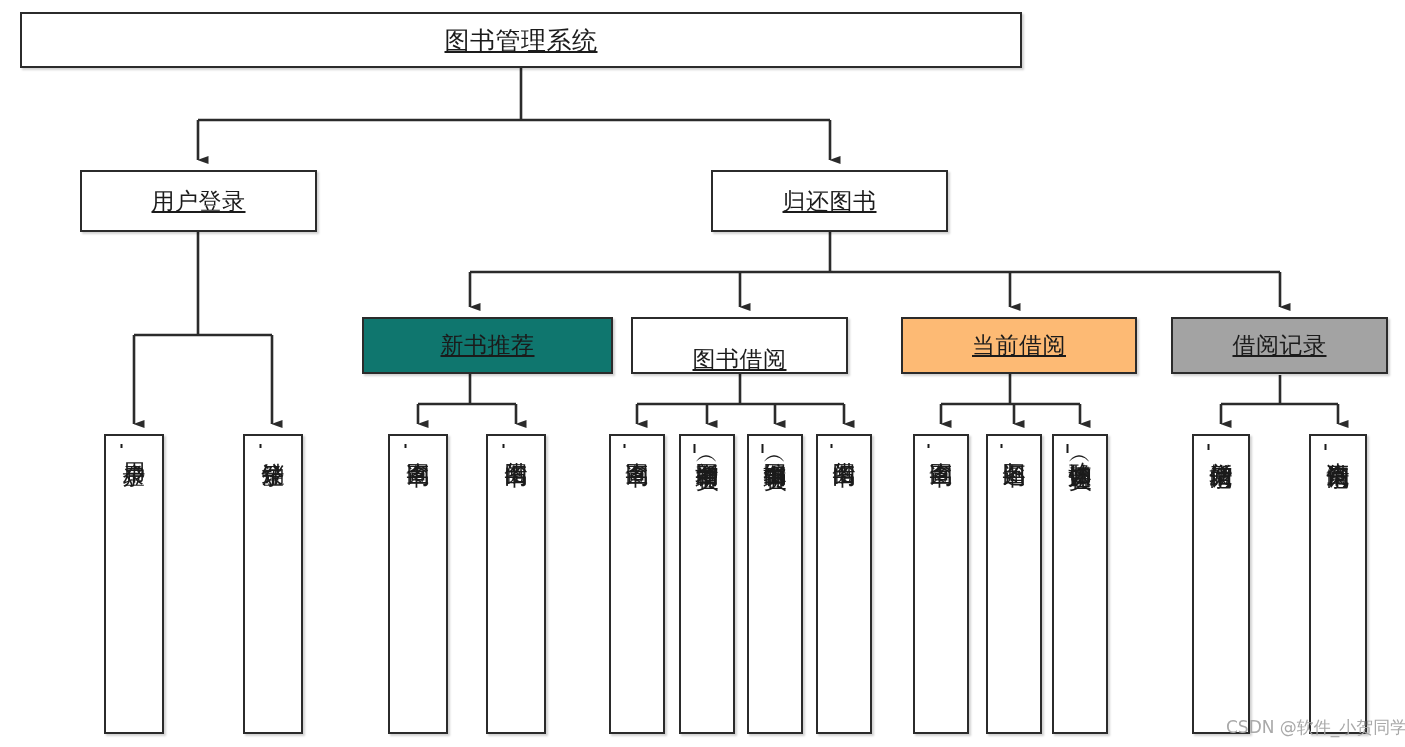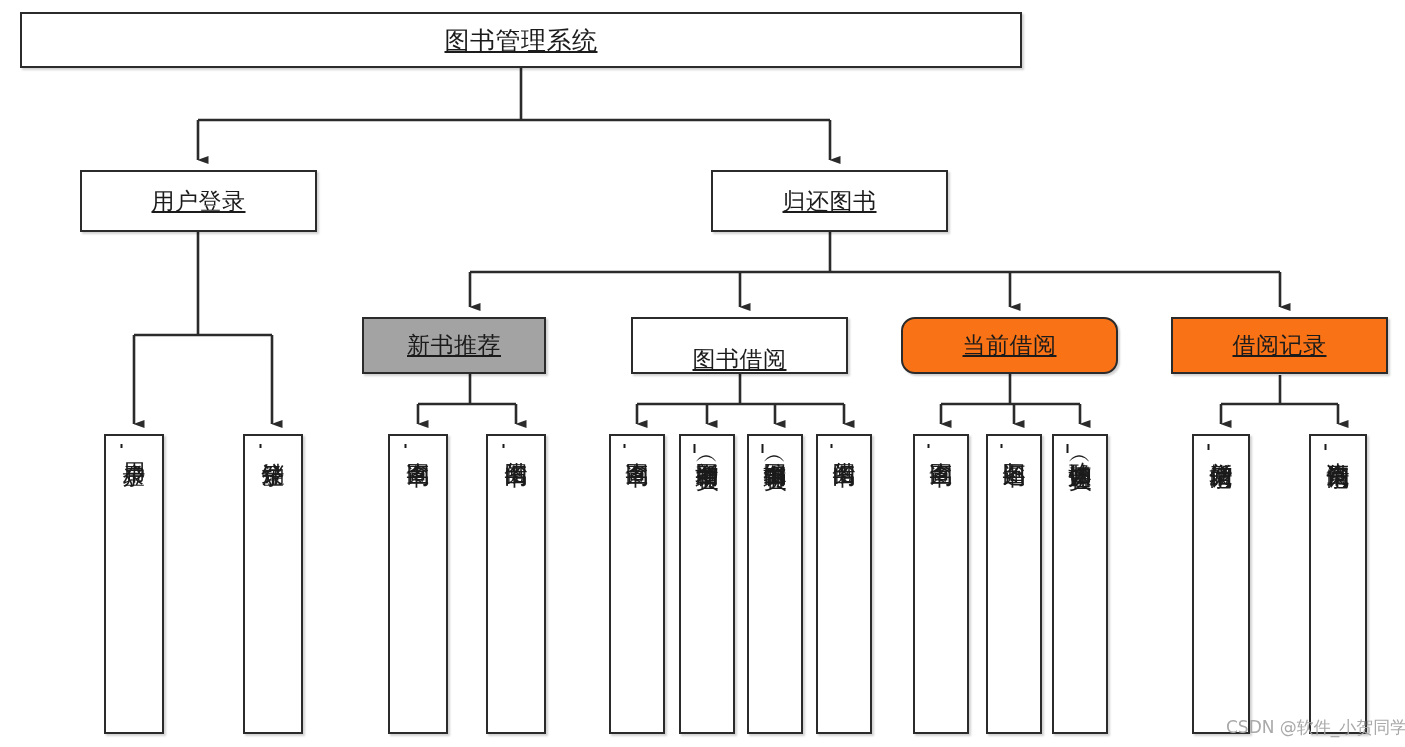--- a/index.html
+++ b/index.html
@@ -131,30 +131,30 @@
     <span class="node-label" style="color: rgb(27, 27, 27);">图书管理系统</span>
   </div>
 
   <div class="node horizontal" style="left: 80px; top: 170px; width: 237px; height: 62px; border-color: rgb(43, 43, 43); background: rgb(255, 255, 255);">
     <span class="node-label" style="color: rgb(27, 27, 27);">用户登录</span>
   </div>
   <div class="node horizontal" style="left: 711px; top: 170px; width: 237px; height: 62px; border-color: rgb(43, 43, 43); background: rgb(255, 255, 255);">
     <span class="node-label" style="color: rgb(27, 27, 27);">归还图书</span>
   </div>
 
-  <div class="node horizontal" style="left: 362px; top: 317px; width: 184px; height: 57px; border-color: rgb(43, 43, 43); background: #a3a3a3;">
+  <div class="node horizontal" style="left: 362px; top: 317px; width: 251px; height: 57px; border-color: rgb(43, 43, 43); background: #0f766e;">
     <span class="node-label" style="color: rgb(27, 27, 27);">新书推荐</span>
   </div>
   <div class="node horizontal" style="left: 631px; top: 317px; width: 217px; height: 57px; border-color: rgb(43, 43, 43); background: rgb(255, 255, 255);">
     <span class="node-label" style="color: rgb(27, 27, 27); margin-top: 28px;">图书借阅</span>
   </div>
-  <div class="node horizontal" style="left: 901px; top: 317px; width: 217px; height: 57px; border-color: rgb(43, 43, 43); background: #f97316; border-radius: 14px;">
+  <div class="node horizontal" style="left: 901px; top: 317px; width: 236px; height: 57px; border-color: rgb(43, 43, 43); background: #fdba74;">
     <span class="node-label" style="color: rgb(27, 27, 27);">当前借阅</span>
   </div>
-  <div class="node horizontal" style="left: 1171px; top: 317px; width: 217px; height: 57px; border-color: rgb(43, 43, 43); background: #f97316;">
+  <div class="node horizontal" style="left: 1171px; top: 317px; width: 217px; height: 57px; border-color: rgb(43, 43, 43); background: #a3a3a3;">
     <span class="node-label" style="color: rgb(27, 27, 27);">借阅记录</span>
   </div>
 
   <div class="node vertical" style="left: 104px; top: 434px; width: 60px; height: 300px; border-color: rgb(43, 43, 43); background: rgb(255, 255, 255);">
     <span class="node-label" style="color: rgb(27, 27, 27);">用户登录</span>
   </div>
   <div class="node vertical" style="left: 243px; top: 434px; width: 60px; height: 300px; border-color: rgb(43, 43, 43); background: rgb(255, 255, 255);">
     <span class="node-label" style="color: rgb(27, 27, 27);">注销登录</span>
   </div>
   <div class="node vertical" style="left: 388px; top: 434px; width: 60px; height: 300px; border-color: rgb(43, 43, 43); background: rgb(255, 255, 255);">

